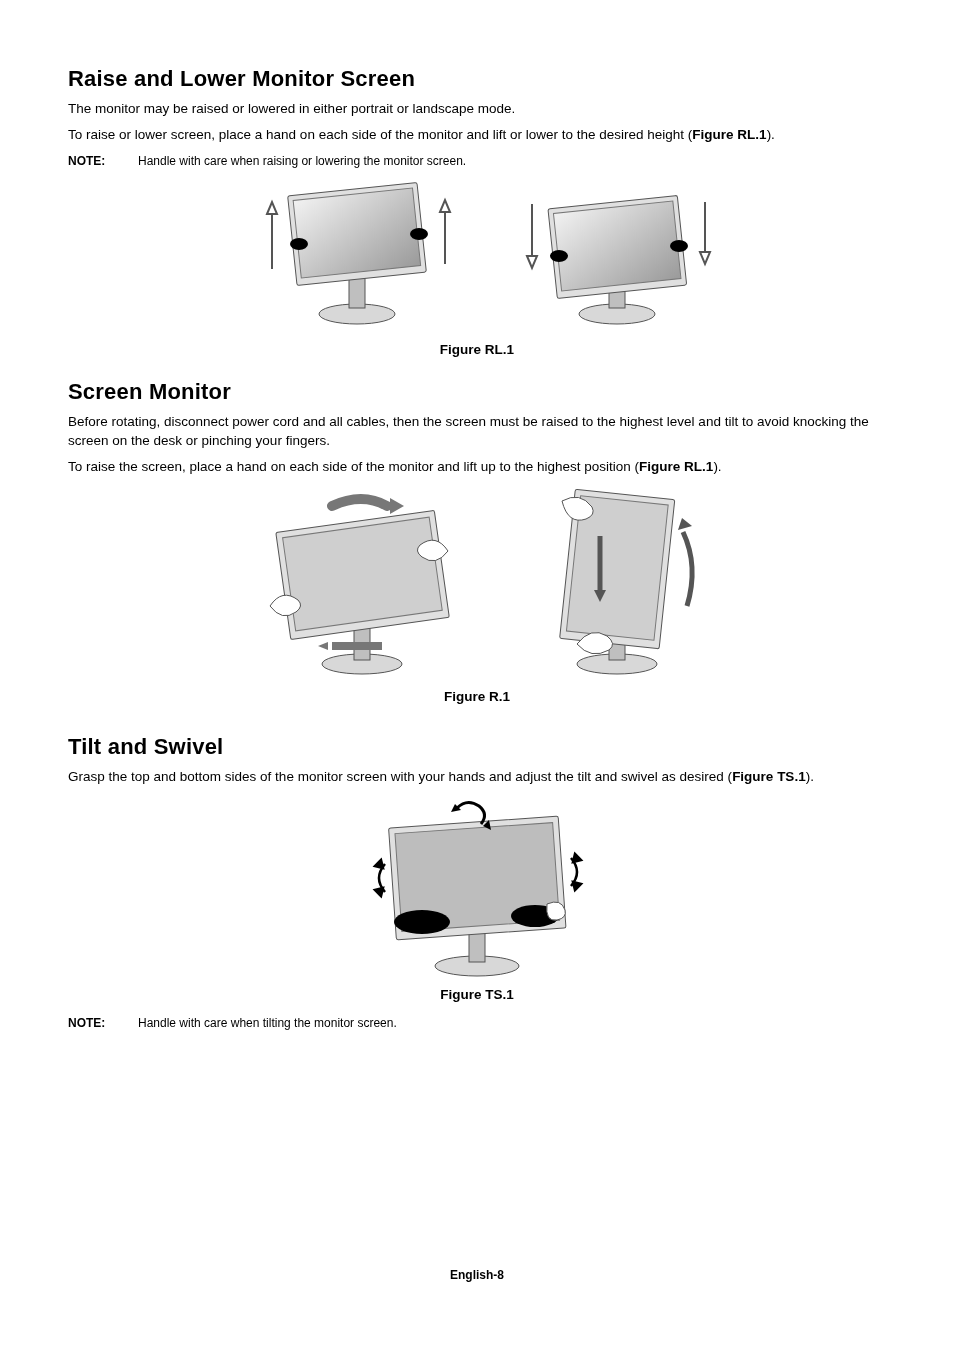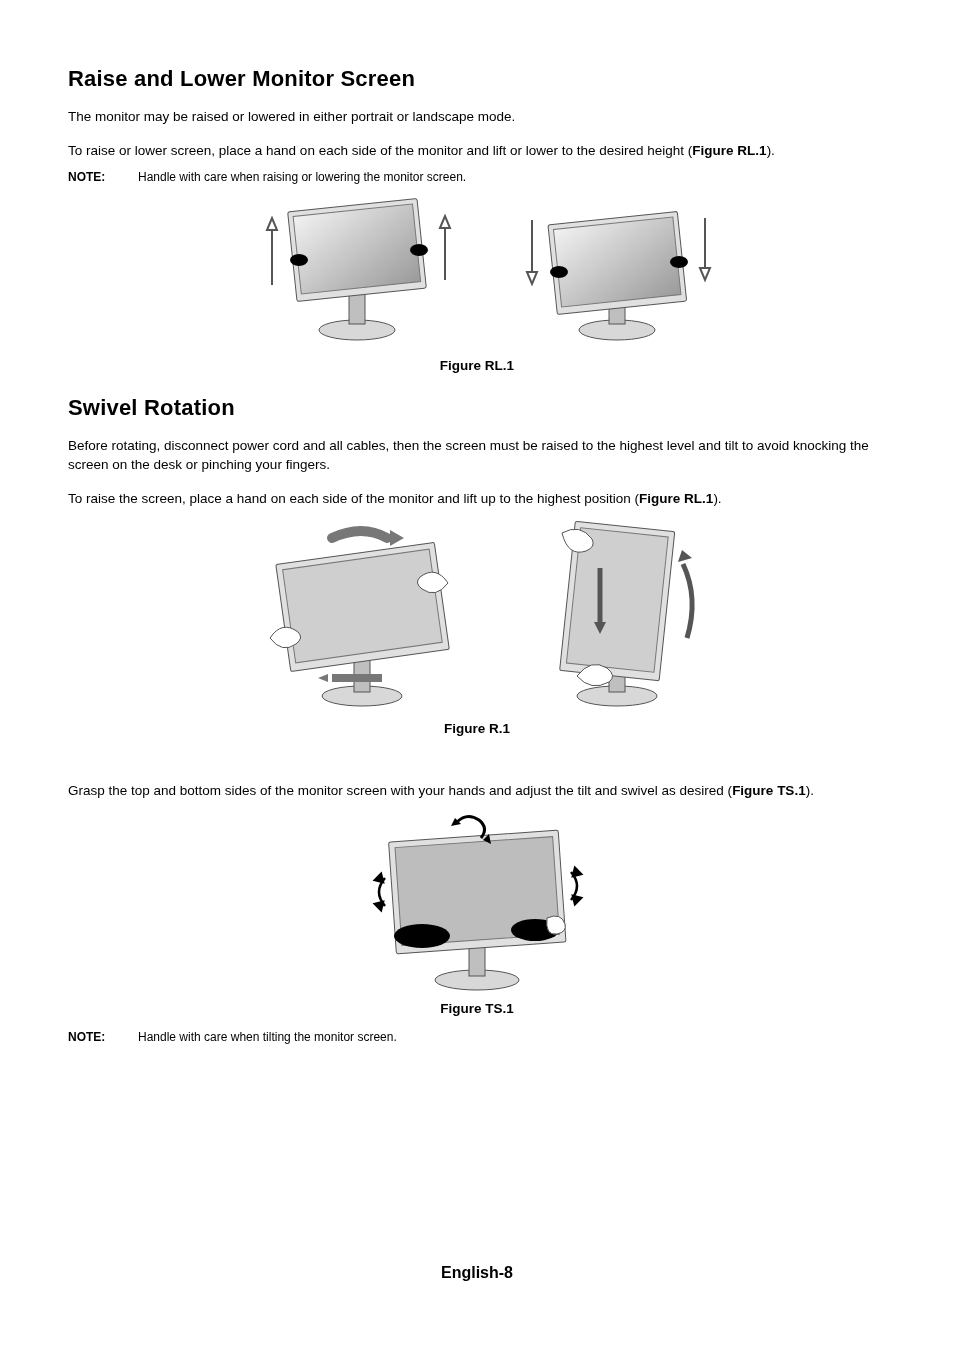--- a/index.html
+++ b/index.html
@@ -20,21 +20,21 @@
   }
   h2.section {
     font-size: 22px;
     font-weight: 700;
     margin: 0 0 8px 0;
     letter-spacing: 0.2px;
   }
   p.body {
     font-size: 13.5px;
     line-height: 1.35;
-    margin: 16px 0 2px 0;
+    margin: 8px 0 2px 0;
   }
   .note-row {
     display: flex;
     margin-top: 10px;
     margin-bottom: 6px;
   }
   .note-label {
     font-weight: 700;
     font-size: 12px;
     width: 70px;
@@ -51,21 +51,21 @@
     font-size: 13.5px;
     font-weight: 700;
     text-align: center;
     margin-top: 4px;
   }
   .footer {
     position: absolute;
     left: 0; right: 0;
     bottom: 68px;
     text-align: center;
-    font-size: 16px;
+    font-size: 12px;
     font-weight: 700;
   }
   svg { display: inline-block; }
   .strong { font-weight: 700; }
   .gap-md { height: 22px; }
   .gap-lg { height: 30px; }
 </style>
 </head>
 <body>
 
@@ -128,21 +128,21 @@
           <path d="M188 28 V88"></path>
           <path d="M183 78 L188 90 L193 78 Z" fill="#fff"></path>
         </g>
       </g>
     </svg>
     <div class="fig-caption">Figure RL.1</div>
   </div>
 
   <div class="gap-md"></div>
 
-  <h2 class="section">Swivel Rotation</h2>
+  <h2 class="section">Screen Monitor</h2>
   <p class="body">Before rotating, disconnect power cord and all cables, then the screen must be raised to the highest level and tilt to avoid knocking the screen on the desk or pinching your fingers.</p>
   <p class="body">
     <span>To raise the screen, place a hand on each side of the monitor and lift up to the highest position (</span><span class="strong">Figure RL.1</span><span>).</span>
   </p>
 
   <div class="fig-wrap" style="margin-top:10px;">
     <svg width="520" height="195" viewBox="0 0 520 195">
 
       <g transform="translate(35,0)">
         <ellipse cx="110" cy="178" rx="40" ry="10" fill="#d8d8d8" stroke="#555"></ellipse>
@@ -177,20 +177,21 @@
         <path d="M72 104 l6 12 l6 -12 Z" fill="#555"></path>
         <path d="M165 120 q12 -40 -4 -74" stroke="#555" stroke-width="5" fill="none"></path>
         <path d="M156 44 l4 -12 l10 8 Z" fill="#555"></path>
       </g>
     </svg>
     <div class="fig-caption">Figure R.1</div>
   </div>
 
   <div class="gap-lg"></div>
 
+  <h2 class="section">Tilt and Swivel</h2>
   <p class="body">
     <span>Grasp the top and bottom sides of the monitor screen with your hands and adjust the tilt and swivel as desired (</span><span class="strong">Figure TS.1</span><span>).</span>
   </p>
 
   <div class="fig-wrap" style="margin-top:8px;">
     <svg width="260" height="185" viewBox="0 0 260 185">
       <ellipse cx="130" cy="172" rx="42" ry="10" fill="#d8d8d8" stroke="#555"></ellipse>
       <rect x="122" y="138" width="16" height="30" fill="#bfbfbf" stroke="#555"></rect>
       <g transform="rotate(-4 130 80)">
         <rect x="45" y="28" width="170" height="112" rx="2" fill="#e0e0e0" stroke="#555"></rect>

